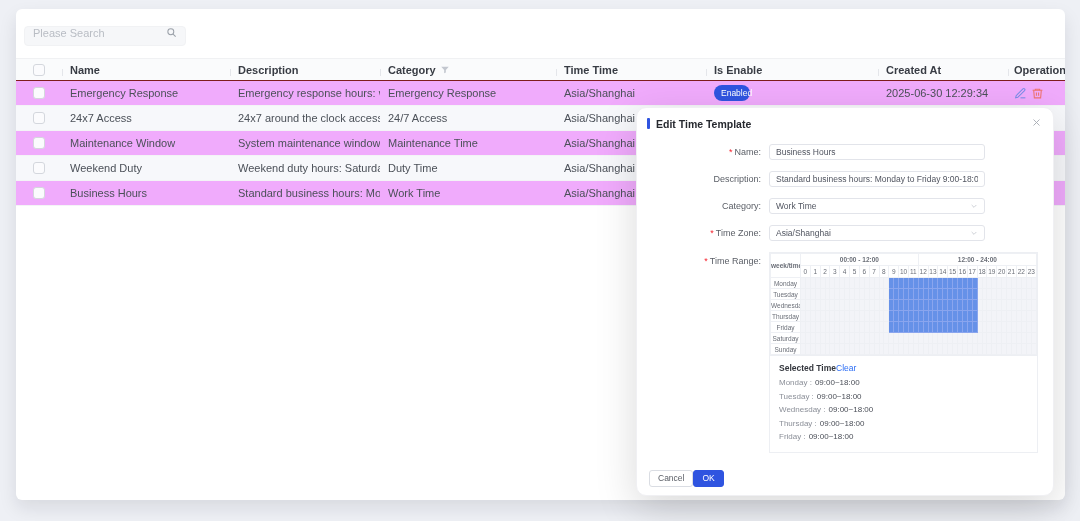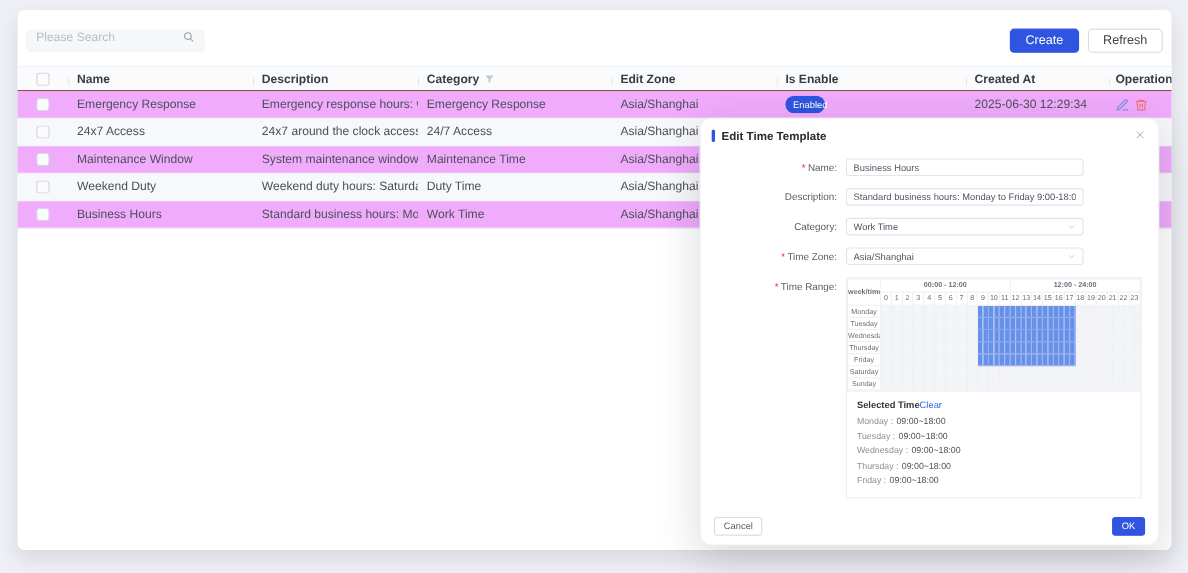--- a/index.html
+++ b/index.html
@@ -65,45 +65,41 @@
   td.tg-cell.sel { background:var(--gridsel); border-color:#8aa5ee; }
 
   .stime { border-top:1px solid #edeff3; padding:7px 9px 6px 9px; }
   .stime-head { display:flex; align-items:center; justify-content:flex-start; margin-bottom:5px; }
   .stime-title { font-size:8.5px; font-weight:bold; color:#33363d; }
   .stime-clear { font-size:8.5px; color:#2b6df5; cursor:pointer; }
   .stime-item { font-size:8px; margin-bottom:4.5px; }
   .stime-item .d { color:#8b8f98; }
   .stime-item .t { color:#4b4f58; margin-left:3px; }
 
-  .mfoot { display:flex; justify-content:space-between; gap:8px; padding:0 12px; margin-top:17px; }
+  .mfoot { display:flex; justify-content:flex-start; gap:0; padding:0 12px; margin-top:17px; }
   .mbtn { height:17px; border-radius:3px; font-size:8.5px; font-family:"Liberation Sans",sans-serif;
           border:1px solid #dadde3; background:#fff; color:#5a5e66; padding:0 8px; cursor:pointer; }
   .mbtn.primary { background:var(--primary); border-color:var(--primary); color:#fff; }
 </style>
 </head>
 <body>
 
 <div class="page">
   <div class="card">
 
     <div class="topbar">
       <div class="search">
         <span class="ph">Please Search</span>
         <span style="display:flex;">
           <svg width="11" height="11" viewBox="0 0 24 24" fill="none" stroke="#9aa0a8" stroke-width="2.2">
             <circle cx="10.5" cy="10.5" r="6.5"></circle>
               <line x1="15.5" y1="15.5" x2="21" y2="21"></line>
           </svg>
         </span>
       </div>
-      <div class="topbtns">
-        <button class="btn primary">Create</button>
-        <button class="btn">Refresh</button>
-      </div>
     </div>
 
     <div class="thead" id="thead">
         <div class="cell c0">
           <span class="checkbox"></span>
         </div>
         <div class="cell c1">
           <span>Name</span>
         </div>
         <div class="cell c2">
@@ -111,21 +107,21 @@
         </div>
         <div class="cell c3">
           <span>Category</span>
           <span style="display:flex;">
             <svg width="10" height="10" viewBox="0 0 24 24" fill="#c3c7cf">
               <path d="M3 4h18l-7 8v6l-4 2v-8z"></path>
             </svg>
           </span>
         </div>
         <div class="cell c4">
-          <span>Edit Zone</span>
+          <span>Time Time</span>
         </div>
         <div class="cell c5">
           <span>Is Enable</span>
         </div>
         <div class="cell c6">
           <span>Created At</span>
         </div>
         <div class="cell c7">
           <span>Operation</span>
         </div>

